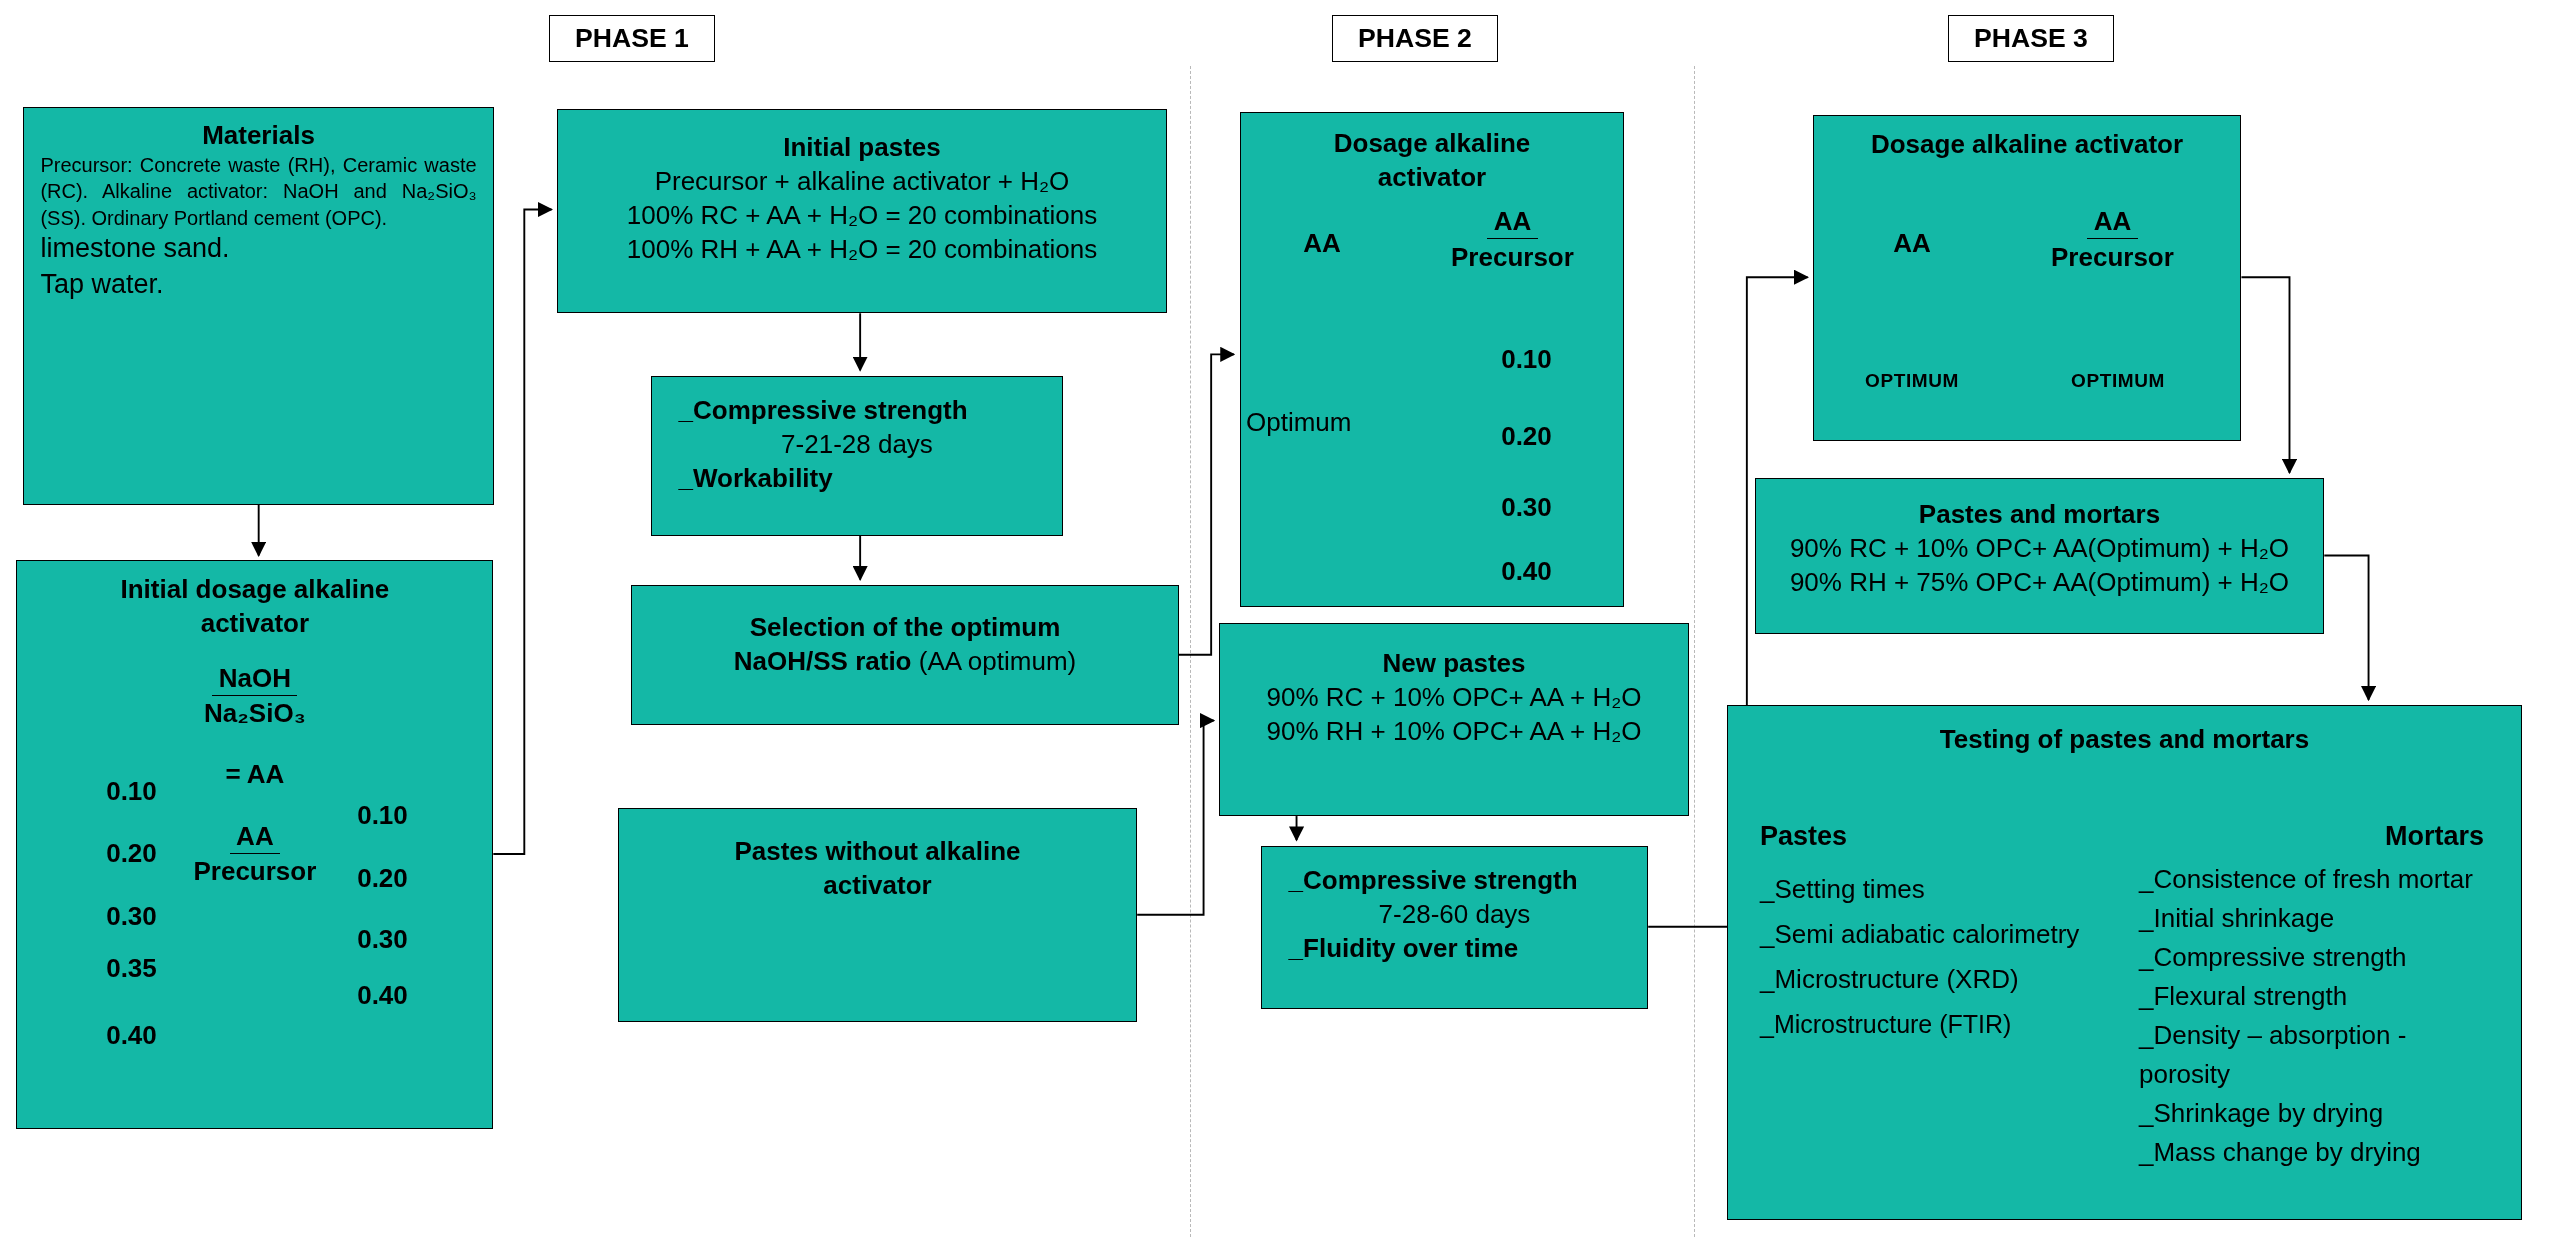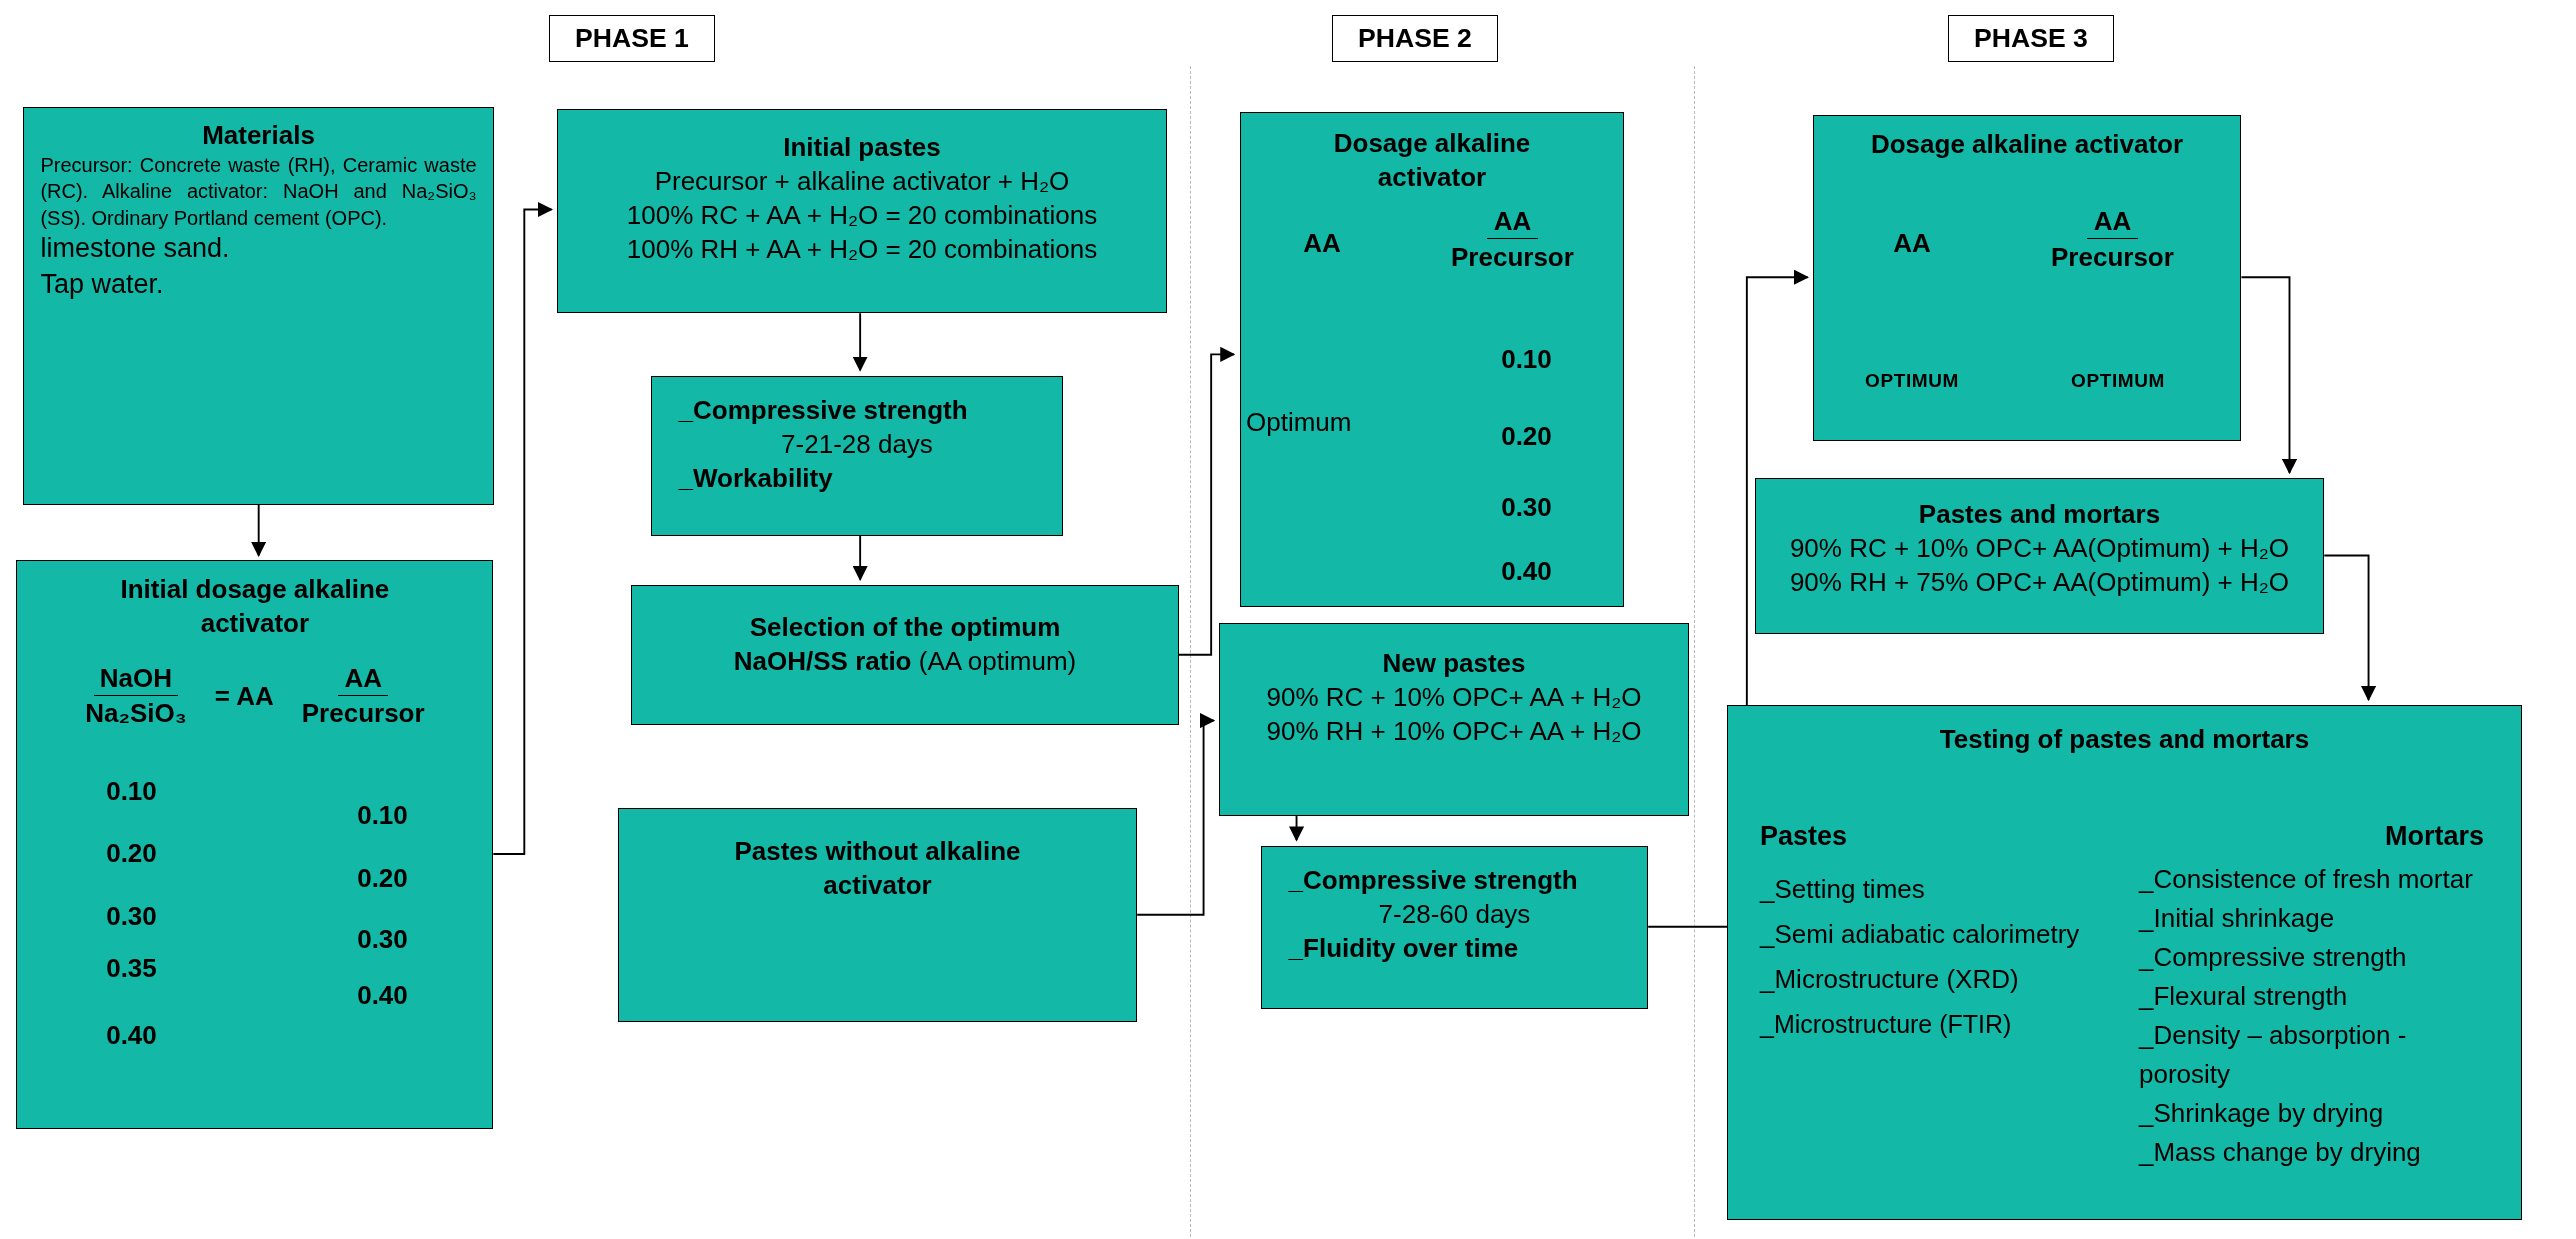--- a/index.html
+++ b/index.html
@@ -17,21 +17,21 @@
   #phase3-label{left:1904px;top:15px;width:166px;height:47px;margin-left:44px;}
   .dash-sep{position:absolute;top:66px;height:1171px;width:0;border-left:1.9px dashed #b9b9b9;}
   #sep1{left:1190px;} #sep2{left:1694px;}
 
   #materials-box{left:23px;top:107px;width:471px;height:398px;padding:10px 16.4px;}
   .materials-body{text-align:justify;font-size:20px;}
   .materials-line{font-size:27px;}
 
   #initial-dosage-box{left:16.4px;top:560px;width:477px;height:569px;padding-top:11.4px;}
   #initial-dosage-title{max-width:367px;margin:0 auto;}
-  .formula{display:flex;justify-content:center;align-items:center;gap:28px;margin-top:21.5px;font-weight:bold;}
+  .formula{display:flex;justify-content:center;align-items:center;gap:28px;margin-top:21.5px;font-weight:bold;flex-direction:column;}
   .frac{display:inline-flex;flex-direction:column;align-items:center;font-weight:bold;}
   .frac-num{border-bottom:1.9px solid #000;padding:0 6.3px 1.3px;line-height:32px;}
   .frac-den{padding-top:1.3px;line-height:32px;}
 
   .fan-val{position:absolute;font-weight:bold;width:95px;text-align:center;line-height:29px;}
   .p1-left-vals .fan-val{left:84px;}
   .p1-left-vals .fan-val:nth-child(1){top:777px;}
   .p1-left-vals .fan-val:nth-child(2){top:839px;}
   .p1-left-vals .fan-val:nth-child(3){top:902px;}
   .p1-left-vals .fan-val:nth-child(4){top:954px;}

